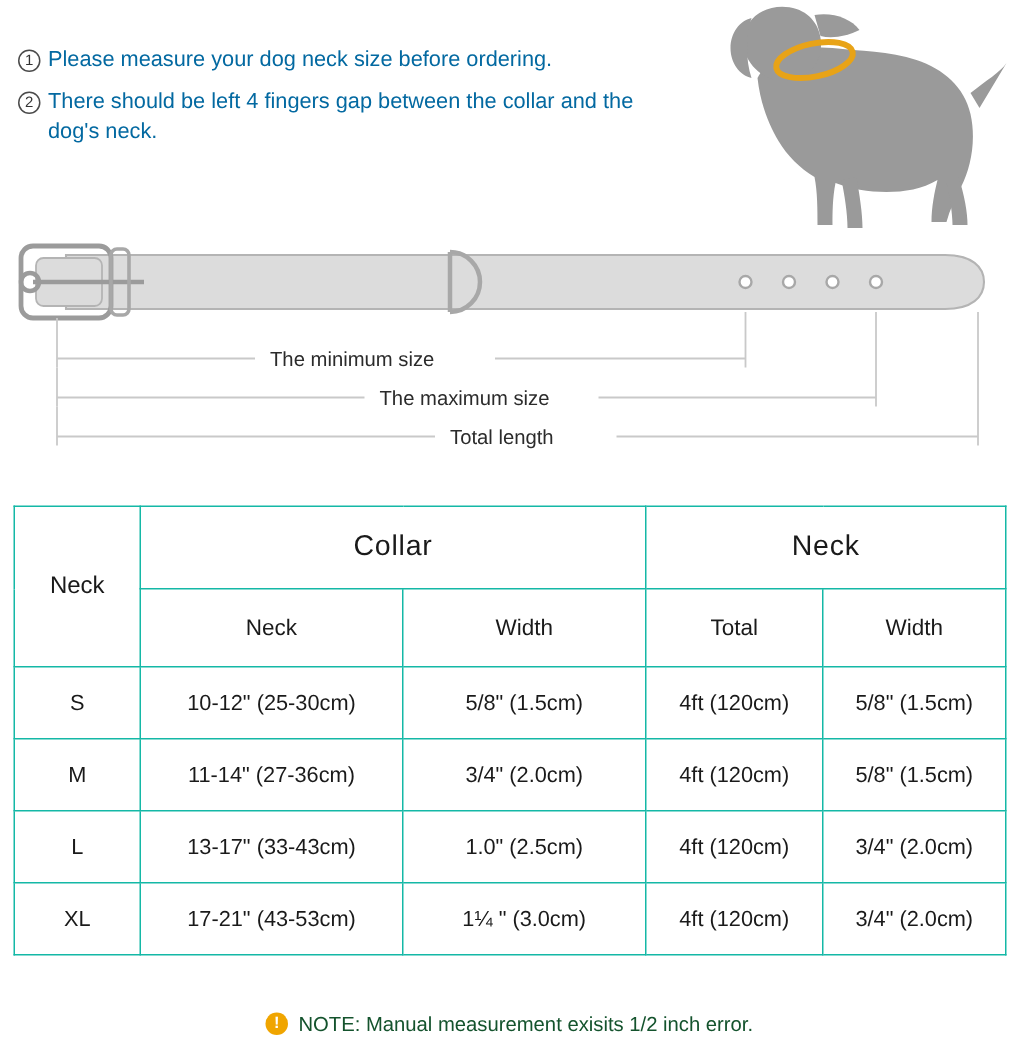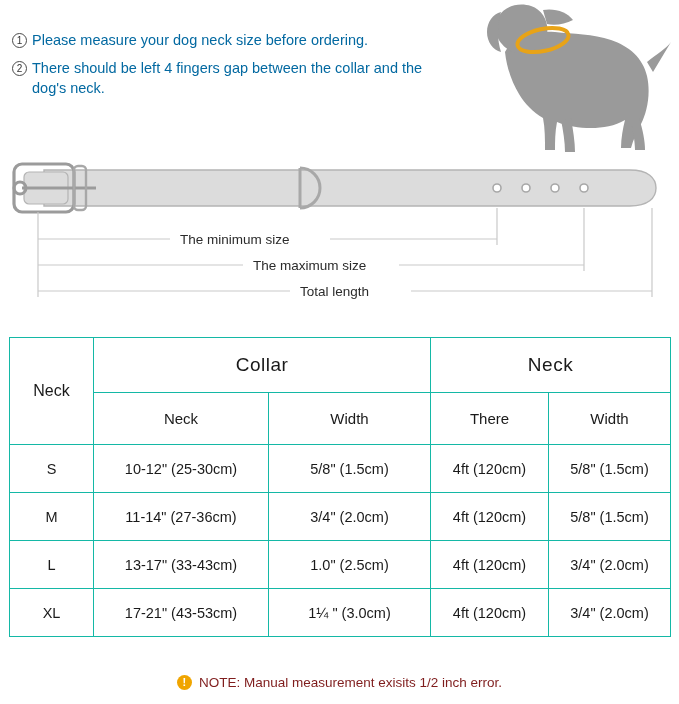--- a/index.html
+++ b/index.html
@@ -123,21 +123,21 @@
     border-radius: 50%;
     background: #f0a500;
     color: #ffffff;
     font-size: 11px;
     line-height: 15px;
     text-align: center;
     font-weight: bold;
   }
   .note-text {
     font-size: 13.5px;
-    color: #7f1d1d;
+    color: #14532d;
   }
 </style>
 </head>
 <body>
 
 <div class="instructions">
   <div class="inst-row">
     <span class="inst-num">1</span>
     <span class="inst-text">Please measure your dog neck size before ordering.</span>
   </div>
@@ -235,21 +235,21 @@
     </colgroup>
     <thead>
       <tr>
         <th class="size-cell" rowspan="2">Neck</th>
         <th class="hdr-group" colspan="2">Collar</th>
         <th class="hdr-group" colspan="2">Neck</th>
       </tr>
       <tr>
         <th class="hdr-sub">Neck</th>
         <th class="hdr-sub">Width</th>
-        <th class="hdr-sub">There</th>
+        <th class="hdr-sub">Total</th>
         <th class="hdr-sub">Width</th>
       </tr>
     </thead>
     <tbody>
       <tr class="data-row">
         <td>S</td>
         <td>10-12" (25-30cm)</td>
         <td>5/8" (1.5cm)</td>
         <td>4ft (120cm)</td>
         <td>5/8" (1.5cm)</td>

